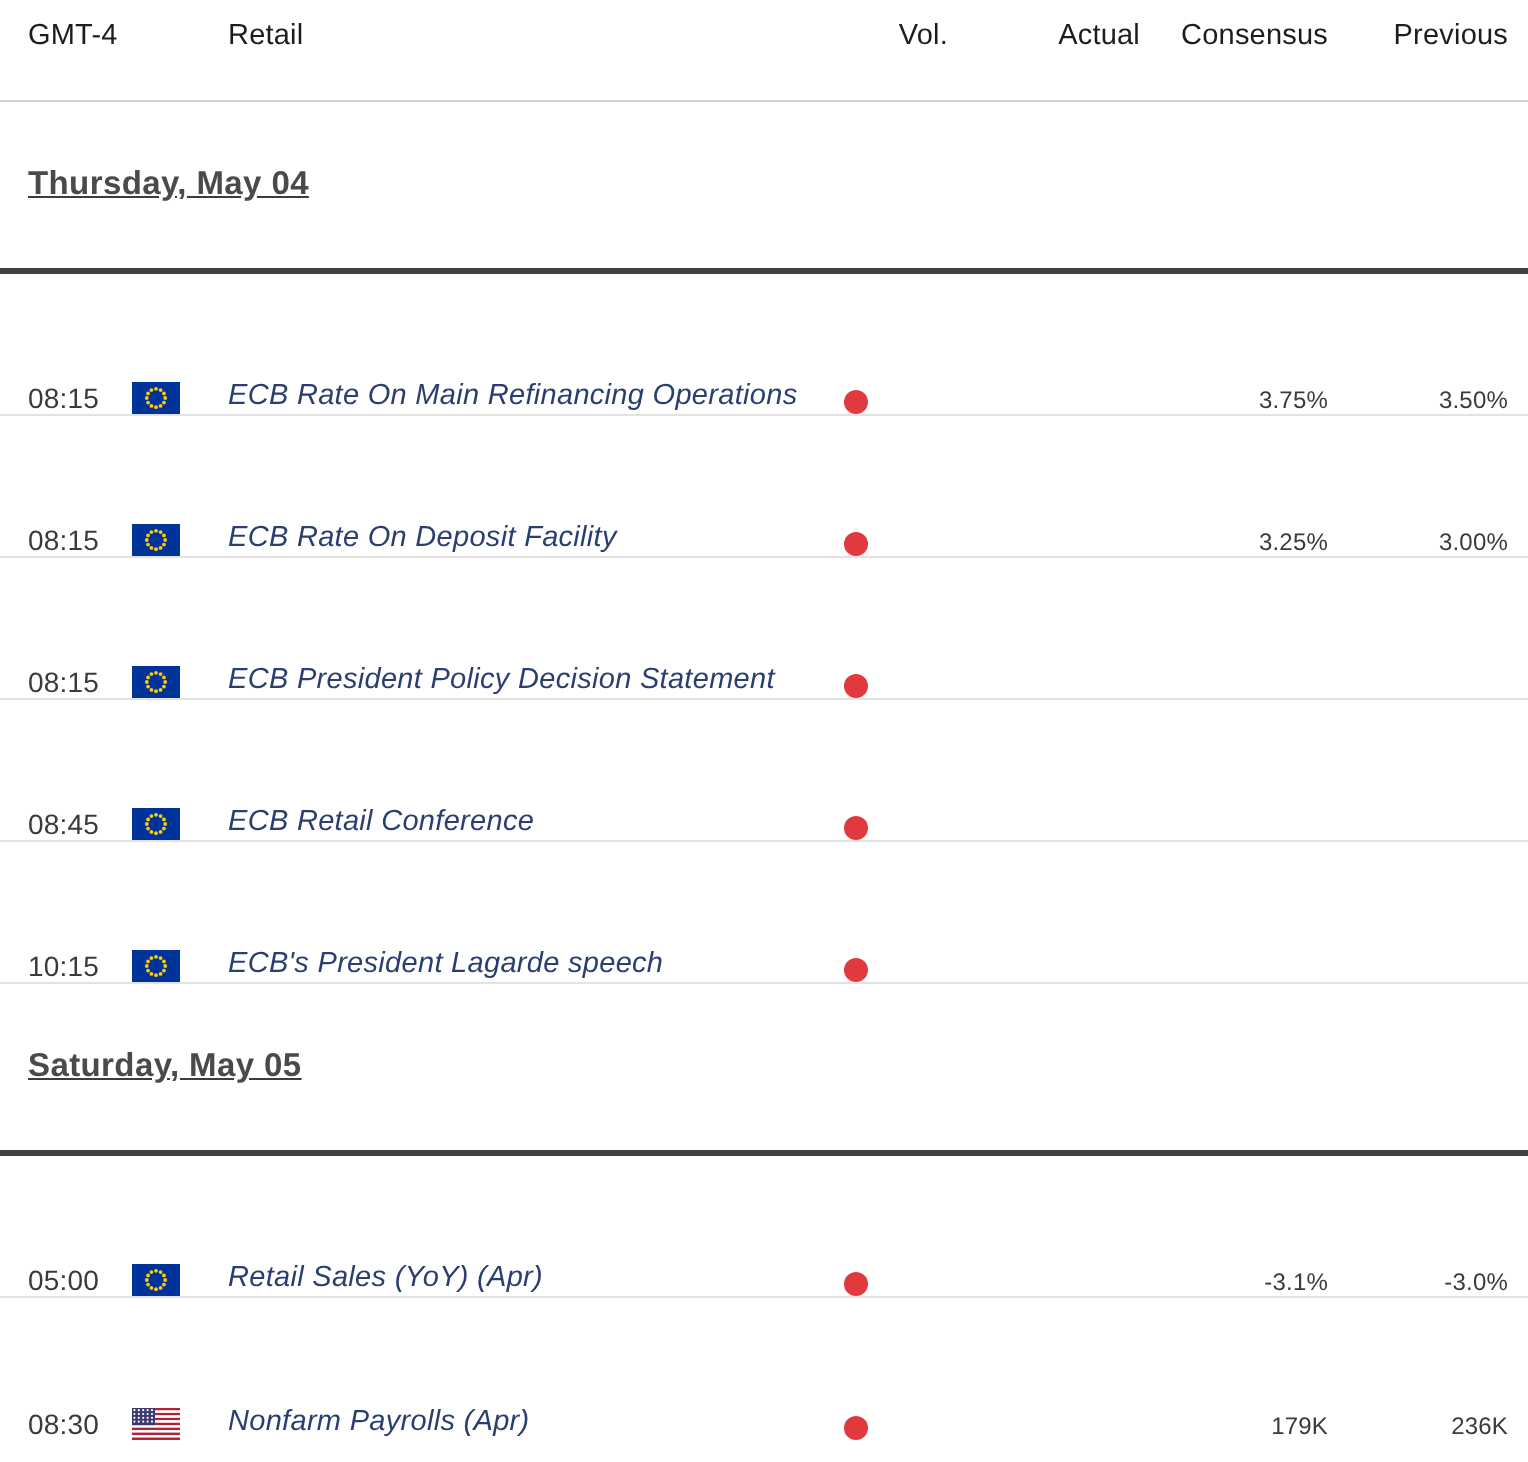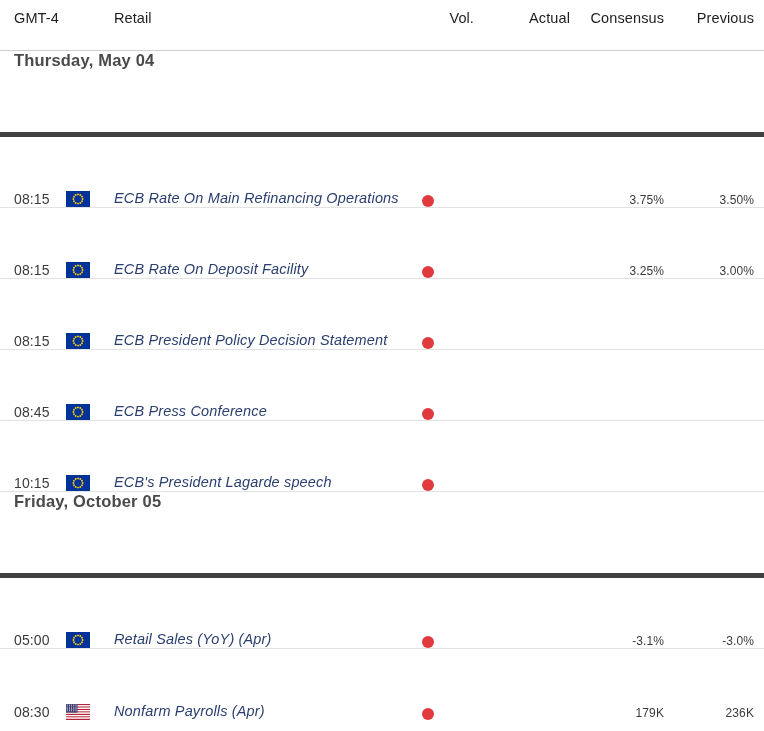--- a/index.html
+++ b/index.html
@@ -45,24 +45,26 @@
   }
   .cal-header .h-cell { line-height: 18px; }
   .cal-header .col-actual,
   .cal-header .col-vol { text-align: right; }
   .cal-header .col-consensus,
   .cal-header .col-previous { text-align: right; }
 
   
   .day-title-row {
     display: flex;
+    align-items: center;
     height: 86px;
     padding: 0 14px;
     box-sizing: border-box;
-    border-bottom: 5px solid #404040;
+    border-bottom: 3px solid #404040;
+    text-decoration: underline;
   }
   .day-title {
     font-size: 16.5px;
     font-weight: bold;
     color: #4a4a4a;
     letter-spacing: .2px;
   }
 
   
   .event-row {
@@ -227,21 +229,21 @@
             <circle cx="15.98" cy="10.30" r="0.95" fill="#ffcc00"></circle>
             <circle cx="14.30" cy="11.98" r="0.95" fill="#ffcc00"></circle>
             <circle cx="12.00" cy="12.60" r="0.95" fill="#ffcc00"></circle>
             <circle cx="9.70" cy="11.98" r="0.95" fill="#ffcc00"></circle>
             <circle cx="8.02" cy="10.30" r="0.95" fill="#ffcc00"></circle>
             <circle cx="7.40" cy="8.00" r="0.95" fill="#ffcc00"></circle>
             <circle cx="8.02" cy="5.70" r="0.95" fill="#ffcc00"></circle>
             <circle cx="9.70" cy="4.02" r="0.95" fill="#ffcc00"></circle>
           </svg>
         </div>
-        <div class="col-event"><a href="#" class="event-name">ECB Press Conference</a></div>
+        <div class="col-event"><a href="#" class="event-name">ECB Retail Conference</a></div>
         <div class="vol-cell col-vol">
           <span class="vol-dot"></span>
         </div>
         <div class="val col-actual"></div>
         <div class="val col-consensus"></div>
         <div class="val col-previous"></div>
       </div>
       <div class="event-row">
         <div class="time col-time">10:15</div>
         <div class="flag-wrap col-flag">
@@ -263,21 +265,21 @@
         </div>
         <div class="col-event"><a href="#" class="event-name">ECB's President Lagarde speech</a></div>
         <div class="vol-cell col-vol">
           <span class="vol-dot"></span>
         </div>
         <div class="val col-actual"></div>
         <div class="val col-consensus"></div>
         <div class="val col-previous"></div>
       </div>
       <div class="day-title-row">
-        <div class="day-title">Friday, October 05</div>
+        <div class="day-title">Saturday, May 05</div>
       </div>
       <div class="event-row">
         <div class="time col-time">05:00</div>
         <div class="flag-wrap col-flag">
           <svg class="flag" viewBox="0 0 24 16" xmlns="http://www.w3.org/2000/svg">
             <rect width="24" height="16" fill="#003399"></rect>
             <circle cx="12.00" cy="3.40" r="0.95" fill="#ffcc00"></circle>
             <circle cx="14.30" cy="4.02" r="0.95" fill="#ffcc00"></circle>
             <circle cx="15.98" cy="5.70" r="0.95" fill="#ffcc00"></circle>
             <circle cx="16.60" cy="8.00" r="0.95" fill="#ffcc00"></circle>

